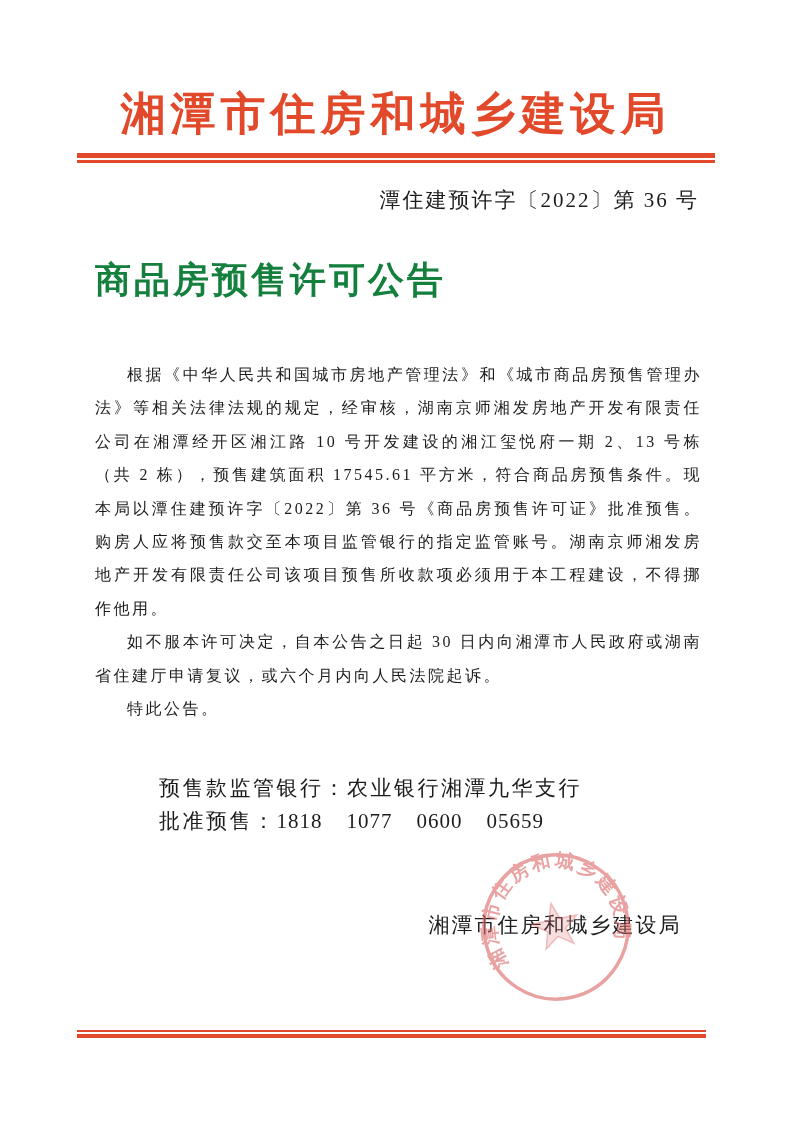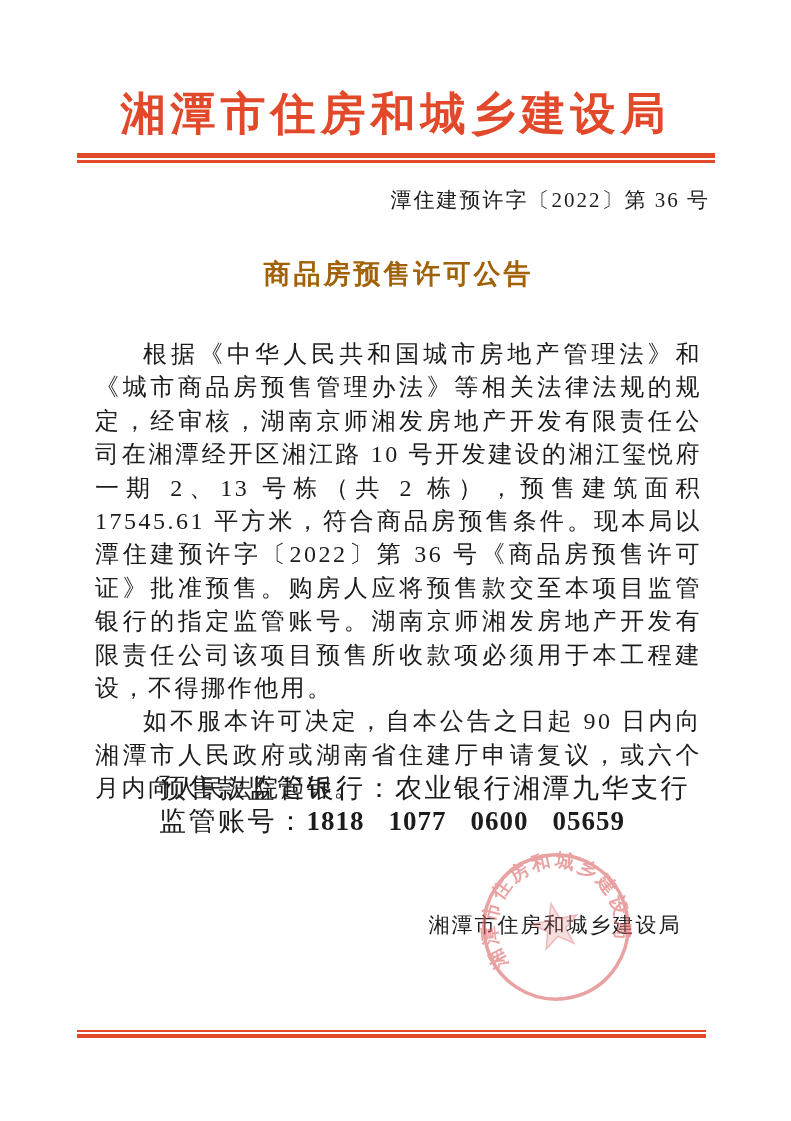--- a/index.html
+++ b/index.html
@@ -28,44 +28,43 @@
   .rule{position:absolute;left:77px;width:638px;}
   .rule-top{top:153px;}
   .rule-top .bar1{height:5px;background:var(--header_red);}
   .rule-top .gap{height:2px;}
   .rule-top .bar2{height:3px;background:var(--header_red);}
   .rule-bottom{top:1030px;width:629px;}
   .rule-bottom .bar1{height:2px;background:var(--header_red);}
   .rule-bottom .gap{height:2px;}
   .rule-bottom .bar2{height:4px;background:var(--header_red);}
   .doc-number{
-    position:absolute;top:186px;left:95px;width:615px;
+    position:absolute;top:186px;left:84px;width:615px;
     text-align:right;
     font-size:21px;letter-spacing:2px;
     color:var(--ink);
   }
   .doc-title{
     position:absolute;top:256px;left:95px;width:607px;
     margin:0;
-    text-align:center;
-    font-size:27px;font-weight:bold;letter-spacing:3px;
-    color:#a16207;
+    font-size:36px;font-weight:bold;letter-spacing:3px;
+    color:#15803d;
   }
   .body-text{
-    position:absolute;top:338px;left:95px;width:607px;
-    font-size:24px;line-height:33.4px;letter-spacing:2.5px;
+    position:absolute;top:358px;left:95px;width:607px;
+    font-size:16px;line-height:33.4px;letter-spacing:2.5px;
     text-align:justify;
   }
   .body-text p{margin:0;text-indent:2em;}
   .bank-block{
     position:absolute;top:772px;left:95px;width:607px;
-    font-size:27px;line-height:33.4px;letter-spacing:2.5px;
+    font-size:21px;line-height:33.4px;letter-spacing:2.5px;
   }
   .bank-block .line{padding-left:64px;}
-  .acct-group{display:inline-block;margin-right:24px;letter-spacing:1px;font-weight:bold;}
+  .acct-group{display:inline-block;margin-right:24px;letter-spacing:1px;}
   .acct-group:last-child{margin-right:4px;}
   .signature-block{
     position:absolute;top:908px;left:415px;width:280px;
     text-align:center;
     font-size:21px;line-height:34px;letter-spacing:2px;
   }
   .seal{
     position:absolute;left:468px;top:839px;width:176px;height:176px;
     transform:rotate(-12deg);
     opacity:0.62;
@@ -89,29 +88,30 @@
     <div class="gap"></div>
     <div class="bar2"></div>
   </div>
 
   <div class="doc-number">潭住建预许字〔2022〕第 36 号</div>
 
   <h1 class="doc-title">商品房预售许可公告</h1>
 
   <div class="body-text">
     <p>根据《中华人民共和国城市房地产管理法》和《城市商品房预售管理办法》等相关法律法规的规定，经审核，湖南京师湘发房地产开发有限责任公司在湘潭经开区湘江路 10 号开发建设的湘江玺悦府一期 2、13 号栋（共 2 栋），预售建筑面积 17545.61 平方米，符合商品房预售条件。现本局以潭住建预许字〔2022〕第 36 号《商品房预售许可证》批准预售。购房人应将预售款交至本项目监管银行的指定监管账号。湖南京师湘发房地产开发有限责任公司该项目预售所收款项必须用于本工程建设，不得挪作他用。</p>
-    <p>如不服本许可决定，自本公告之日起 90 日内向湘潭市人民政府或湖南省住建厅申请复议，或六个月内向人民法院起诉。</p>
+    <p>如不服本许可决定，自本公告之日起 30 日内向湘潭市人民政府或湖南省住建厅申请复议，或六个月内向人民法院起诉。</p>
+    <p>特此公告。</p>
   </div>
 
   <div class="bank-block">
     <div class="line">
       <span>预售款监管银行：</span><span>农业银行湘潭九华支行</span>
     </div>
     <div class="line">
-      <span>监管账号：</span><span class="acct-group">1818</span><span class="acct-group">1077</span><span class="acct-group">0600</span><span class="acct-group">05659</span>
+      <span>批准预售：</span><span class="acct-group">1818</span><span class="acct-group">1077</span><span class="acct-group">0600</span><span class="acct-group">05659</span>
     </div>
   </div>
 
   <div class="signature-block">
     <div>湘潭市住房和城乡建设局</div>
   </div>
 
   <svg class="seal" viewBox="0 0 176 176" xmlns="http://www.w3.org/2000/svg">
     <circle cx="88" cy="88" r="72" fill="none" stroke="#dd6a6a" stroke-width="3.5"></circle>
     <path id="sealArc" d="M 33.6,113.4 A 60,60 0 1 1 142.4,113.4" fill="none"></path>

